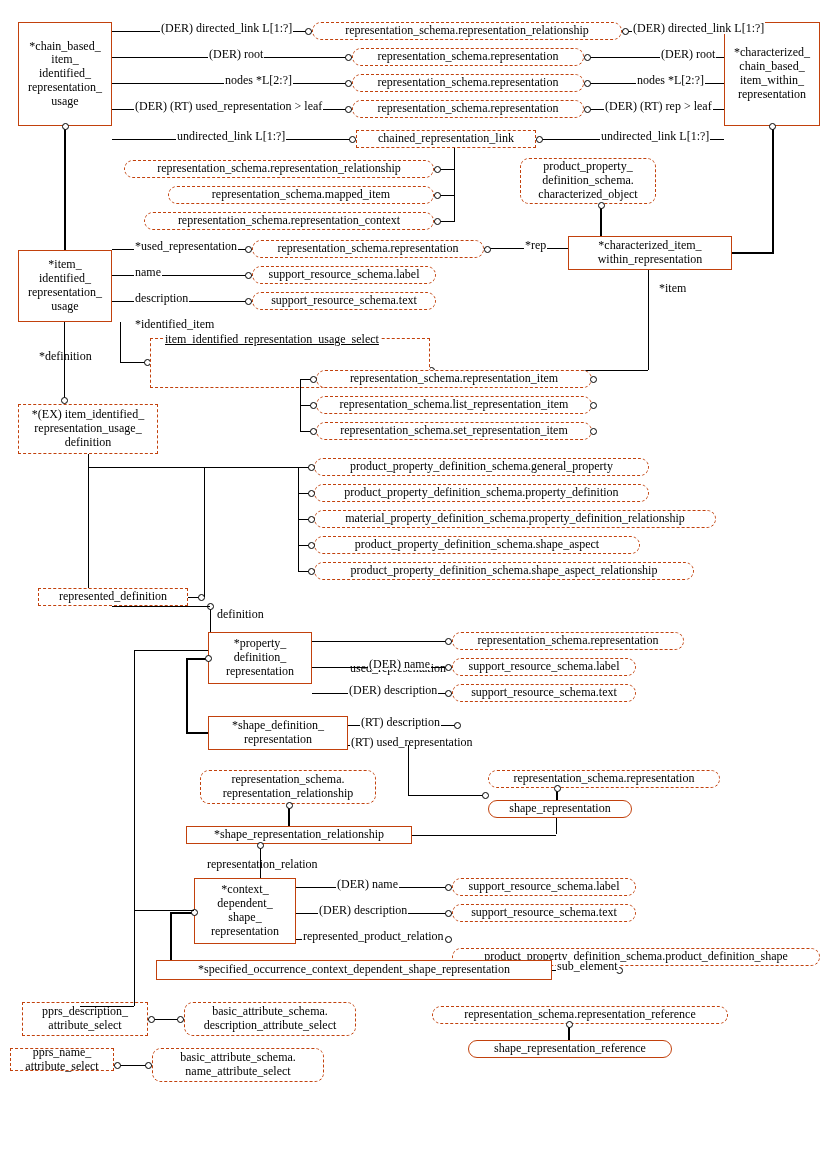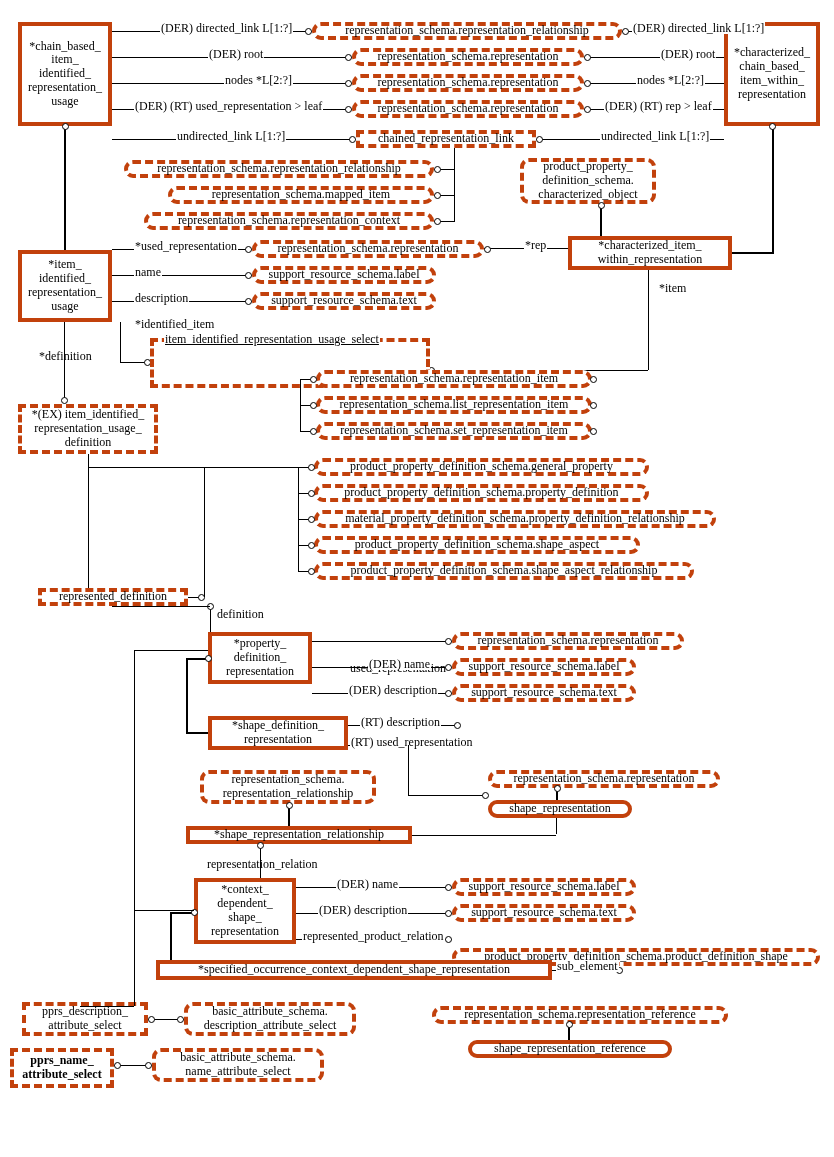--- a/index.html
+++ b/index.html
@@ -10,21 +10,21 @@
     color: #000;
   }
   .canvas {
     position: relative;
     width: 834px;
     height: 1157px;
   }
   
   .ent {
     position: absolute;
-    border: 4px solid #c2410c;
+    border: 1px solid #c2410c;
     background: #fff;
     text-align: center;
     display: flex;
     align-items: center;
     justify-content: center;
     padding: 2px 4px;
     box-sizing: border-box;
     line-height: 1.15;
   }
   .pill {
@@ -304,21 +304,21 @@
 <div class="h" style="left:552px; top:970px; width:70px;"></div>
     <div class="o" style="left:616px; top:967px;"></div>
 <div class="lbl" style="left:556px; top:960px;">sub_element</div>
 
 <div class="ent dashed" style="left:22px; top:1002px; width:126px; height:34px;">pprs_description_<br>attribute_select</div>
 <div class="ent pill dashed" style="left:184px; top:1002px; width:172px; height:34px;">basic_attribute_schema.<br>description_attribute_select</div>
 <div class="h" style="left:148px; top:1019px; width:36px;"></div>
 <div class="o" style="left:177px; top:1016px;"></div>
 <div class="o" style="left:148px; top:1016px;"></div>
 
-<div class="ent dashed" style="left:10px; top:1048px; width:104px; height:40px;font-weight:bold;">pprs_name_<br>attribute_select</div>
+<div class="ent dashed" style="left:10px; top:1048px; width:104px; height:23px;">pprs_name_<br>attribute_select</div>
 <div class="ent pill dashed" style="left:152px; top:1048px; width:172px; height:34px;">basic_attribute_schema.<br>name_attribute_select</div>
 <div class="h" style="left:114px; top:1065px; width:38px;"></div>
 <div class="o" style="left:145px; top:1062px;"></div>
 <div class="o" style="left:114px; top:1062px;"></div>
 
 <div class="ent pill dashed" style="left:432px; top:1006px; width:296px; height:18px;">representation_schema.representation_reference</div>
 <div class="ent pill" style="left:468px; top:1040px; width:204px; height:18px;">shape_representation_reference</div>
 <div class="v thick" style="left:568px; top:1024px; height:16px; width:2px;"></div>
 <div class="o" style="left:566px; top:1021px;"></div>
 

